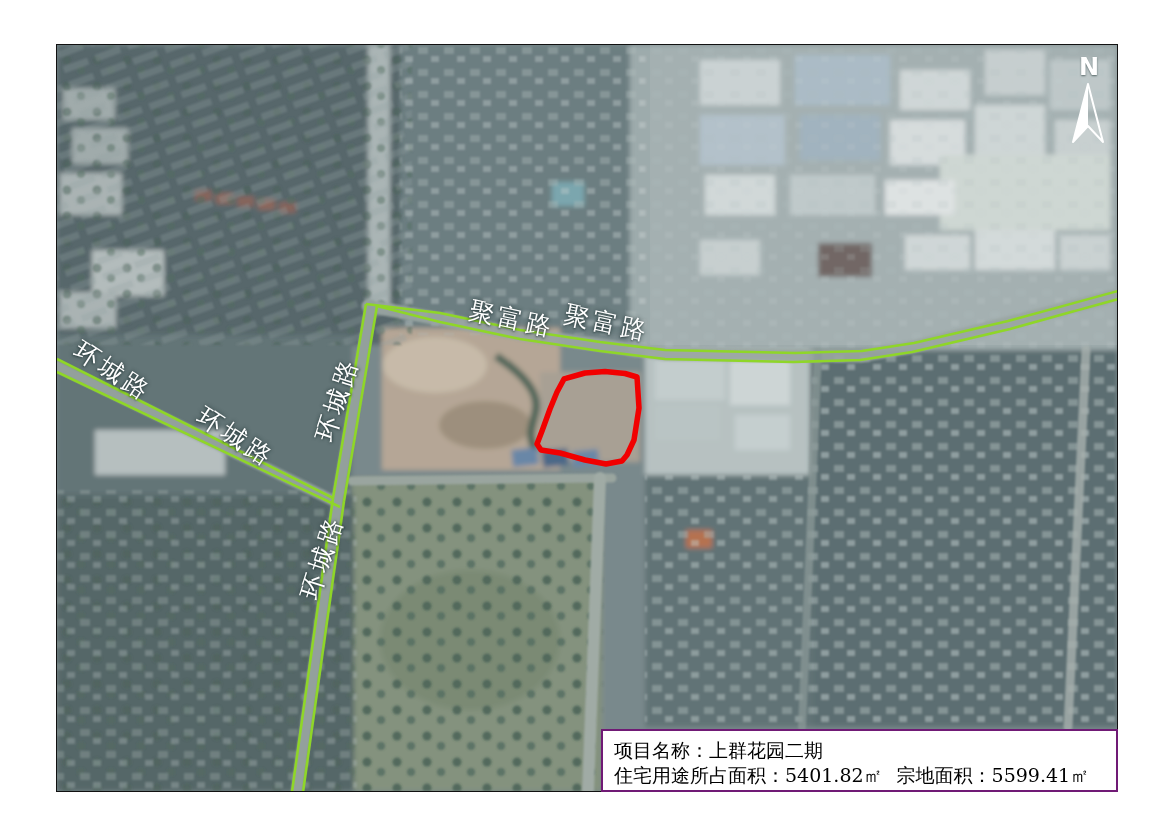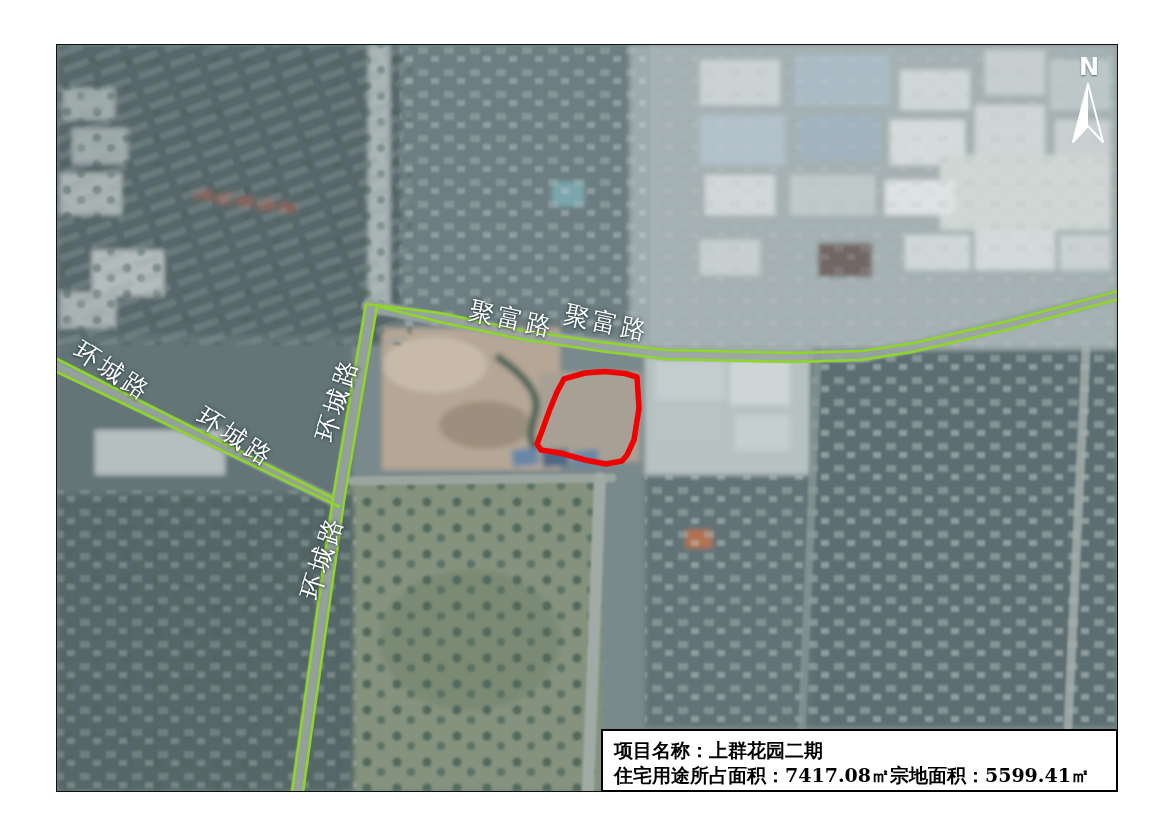--- a/index.html
+++ b/index.html
@@ -21,26 +21,26 @@
   .rl5{left:455px;top:274px;--r:12deg;}
   .rl6{left:550px;top:278px;--r:12deg;}
 
   
   .north-n{position:absolute;left:1018px;top:8px;width:28px;text-align:center;
       color:#fff;font-size:24px;font-weight:bold;font-family:"DejaVu Sans",sans-serif;
       text-shadow:0 1px 2px rgba(20,40,40,.6);}
 
   
   .info-box{position:absolute;right:-1px;bottom:-1px;width:517px;height:63px;
-      background:#ffffff;border:2px solid #000000;box-sizing:border-box;
+      background:#ffffff;border:2px solid #701a75;box-sizing:border-box;
       padding:7px 0 4px 11px;color:#000;
-      font-family:"DejaVu Serif","DejaVu Sans",serif;font-weight:bold;font-size:19px;line-height:25px;
+      font-family:"DejaVu Serif","DejaVu Sans",serif;font-weight:normal;font-size:19px;line-height:25px;
       white-space:nowrap;}
   .info-line span{display:inline-block;}
-  .gap-left{}
+  .gap-left{margin-left:14px;}
 </style>
 </head>
 <body>
 
 <div class="page">
   <div class="map-frame">
 
     <svg class="bg" viewBox="57 45 1060 746" preserveAspectRatio="none">
       <defs>
         <filter id="b2" x="-5%" y="-5%" width="110%" height="110%">
@@ -185,18 +185,18 @@
     <div class="road-label rl5">聚富路</div>
     <div class="road-label rl6">聚富路</div>
 
     <div class="north-n">N</div>
 
     <div class="info-box">
       <div class="info-line">
         <span>项目名称：</span><span>上群花园二期</span>
       </div>
       <div class="info-line">
-        <span>住宅用途所占面积：</span><span>7417.08㎡</span><span class="gap-left">宗地面积：</span><span>5599.41㎡</span>
+        <span>住宅用途所占面积：</span><span>5401.82㎡</span><span class="gap-left">宗地面积：</span><span>5599.41㎡</span>
       </div>
     </div>
 
   </div>
 </div>
 
 </body></html>

